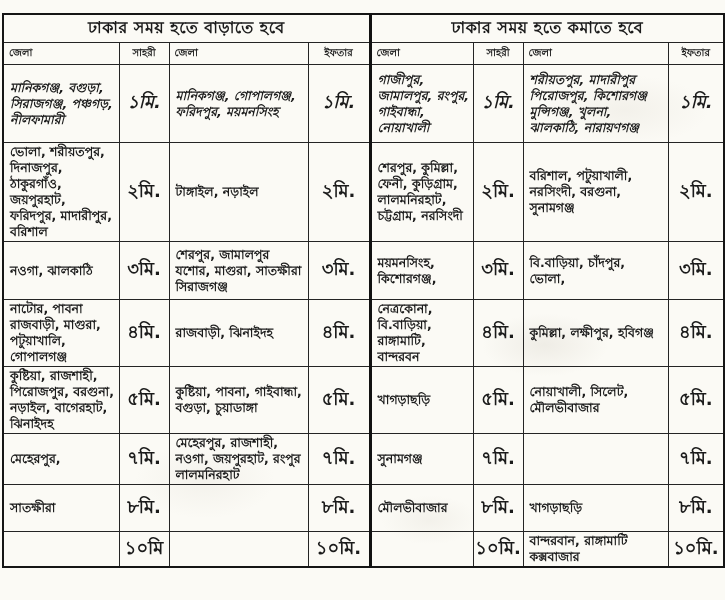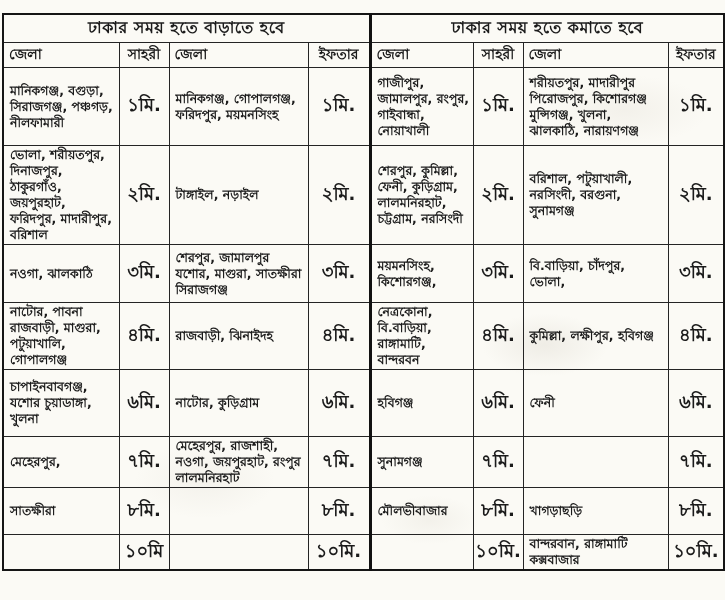--- a/index.html
+++ b/index.html
@@ -37,21 +37,21 @@
   .title-row th {
     height: 23px;
     font-size: 16px;
     font-weight: bold;
     text-align: center;
     letter-spacing: 0.5px;
     padding: 0 2px;
   }
   .header-row th {
     height: 22px;
-    font-size: 14px;
+    font-size: 10px;
     font-weight: bold;
     text-align: left;
     padding: 0 5px;
   }
   .header-row th.c { text-align: center; padding: 0 1px; }
 
   td.d {
     font-size: 12.5px;
     font-weight: 600;
     line-height: 1.28;
@@ -59,21 +59,21 @@
     padding: 1px 3px 1px 6px;
   }
   td.m {
     font-size: 18px;
     font-weight: 600;
     text-align: center;
     padding: 0 1px;
     white-space: nowrap;
   }
 
-  tbody tr:nth-child(1)  { height: 78px; }
+  tbody tr:nth-child(1)  { height: 78px; font-style: italic; }
   tbody tr:nth-child(2)  { height: 77px; }
   tbody tr:nth-child(3)  { height: 58px; }
   tbody tr:nth-child(4)  { height: 67px; }
   tbody tr:nth-child(5)  { height: 67px; }
   tbody tr:nth-child(6)  { height: 45px; }
   tbody tr:nth-child(7)  { height: 47px; }
   tbody tr:nth-child(8)  { height: 25px; margin-top: 31px; }
   tbody tr:nth-child(9)  { height: 33px; }
   tbody tr:nth-child(10) { height: 26px; }
   tbody tr:nth-child(11) { height: 27px; }
@@ -144,28 +144,28 @@
         <td class="d">নাটোর, পাবনা রাজবাড়ী, মাগুরা, পটুয়াখালি, গোপালগঞ্জ</td>
         <td class="m">৪মি.</td>
         <td class="d">রাজবাড়ী, ঝিনাইদহ</td>
         <td class="m split">৪মি.</td>
         <td class="d">নেত্রকোনা, বি.বাড়িয়া, রাঙ্গামাটি, বান্দরবন</td>
         <td class="m">৪মি.</td>
         <td class="d">কুমিল্লা, লক্ষীপুর, হবিগঞ্জ</td>
         <td class="m">৪মি.</td>
       </tr>
       <tr>
-        <td class="d">চাপাইনবাবগঞ্জ, যশোর চুয়াডাঙ্গা, খুলনা</td>
-        <td class="m">৬মি.</td>
-        <td class="d">নাটোর, কুড়িগ্রাম</td>
-        <td class="m split">৬মি.</td>
-        <td class="d">হবিগঞ্জ</td>
-        <td class="m">৬মি.</td>
-        <td class="d">ফেনী</td>
-        <td class="m">৬মি.</td>
+        <td class="d">কুষ্টিয়া, রাজশাহী, পিরোজপুর, বরগুনা, নড়াইল, বাগেরহাট, ঝিনাইদহ</td>
+        <td class="m">৫মি.</td>
+        <td class="d">কুষ্টিয়া, পাবনা, গাইবান্ধা, বগুড়া, চুয়াডাঙ্গা</td>
+        <td class="m split">৫মি.</td>
+        <td class="d">খাগড়াছড়ি</td>
+        <td class="m">৫মি.</td>
+        <td class="d">নোয়াখালী, সিলেট, মৌলভীবাজার</td>
+        <td class="m">৫মি.</td>
       </tr>
       <tr>
         <td class="d">মেহেরপুর,</td>
         <td class="m">৭মি.</td>
         <td class="d">মেহেরপুর, রাজশাহী, নওগা, জয়পুরহাট, রংপুর লালমনিরহাট</td>
         <td class="m split">৭মি.</td>
         <td class="d">সুনামগঞ্জ</td>
         <td class="m">৭মি.</td>
         <td class="d"></td>
         <td class="m">৭মি.</td>

